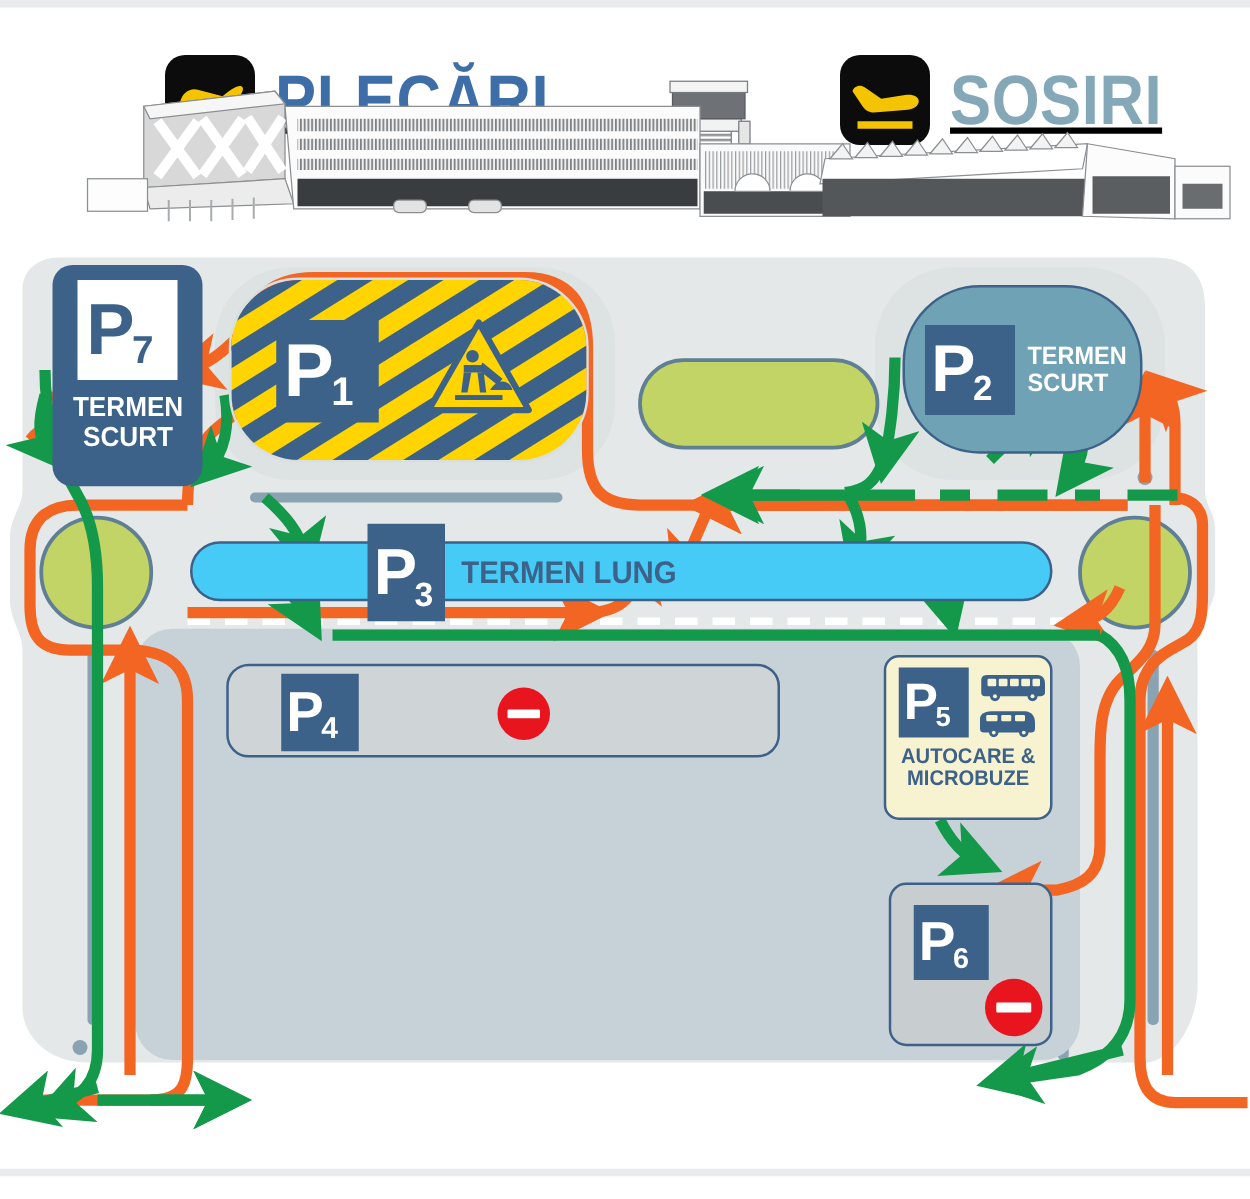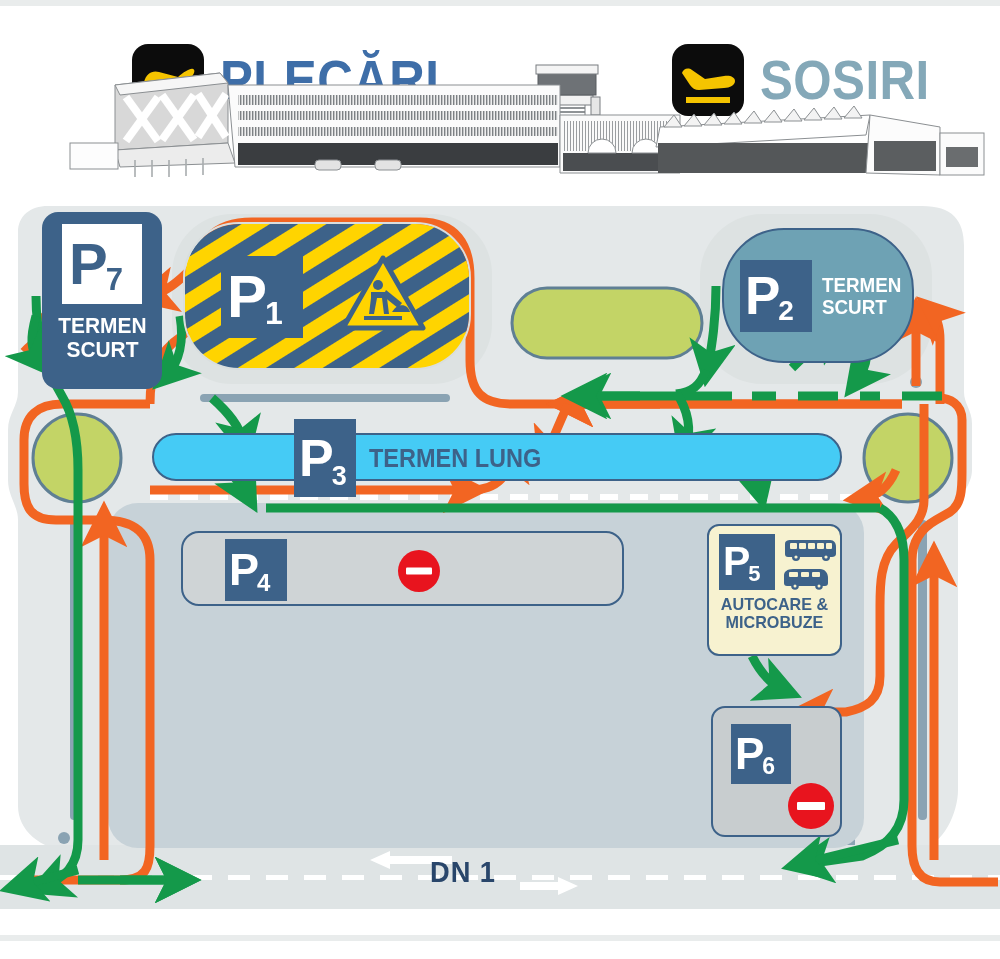--- a/index.html
+++ b/index.html
@@ -17,21 +17,21 @@
   }
   
   .edge-rule {
     position: absolute; left: 0; width: 1000px; height: 6px;
     background: #e9ecec;
   }
   .edge-rule.top { top: 0; }
   .edge-rule.bot { top: 935px; }
 
   
-  .hdr { position: absolute; display: flex; align-items: center; gap: 16px; }
+  .hdr { position: absolute; display: flex; align-items: center; gap: 16px; text-decoration: underline; }
   .hdr-badge {
     width: 72px; height: 72px; border-radius: 16px;
     background: #0c0c0c; position: relative; flex: none;
   }
   .hdr-badge svg { position: absolute; inset: 0; }
   .hdr-text {
     font-size: 56px; font-weight: 700; letter-spacing: 0.5px;
     line-height: 1; white-space: nowrap;
     font-family: "Liberation Sans Narrow", "Liberation Sans", sans-serif;
     transform: scaleX(0.88); transform-origin: left center;
@@ -343,32 +343,20 @@
     <circle cx="186" cy="838" r="6" fill="#8aa3b3"></circle>
     <circle cx="916" cy="382" r="6" fill="#8aa3b3"></circle>
 
     <g>
       <line x1="150" y1="497" x2="880" y2="497" stroke="#ffffff" stroke-width="6" stroke-dasharray="18 12"></line>
     </g>
   </svg>
 
   <div id="lot-surface"></div>
 
-  <div id="dn1">
-    <div class="dash"></div>
-    <svg width="1000" height="64" viewBox="0 0 1000 64" style="position:absolute;left:0;top:0;">
-      <g fill="#ffffff">
-        <polygon points="370,15 390,6 390,11 452,11 452,19 390,19 390,24"></polygon>
-      </g>
-      <g fill="#ffffff">
-        <polygon points="578,41 558,32 558,37 520,37 520,45 558,45 558,50"></polygon>
-      </g>
-    </svg>
-    <div class="label">DN 1</div>
-  </div>
 
   <svg id="routes" width="1000" height="959" viewBox="0 0 1000 959">
     <defs>
       <marker id="ar-o" viewBox="0 0 12 12" refX="7" refY="6" markerWidth="5.2" markerHeight="5.2" orient="auto">
         <path d="M0 0 L12 6 L0 12 L3 6 Z" fill="#f26522"></path>
       </marker>
       <marker id="ar-g" viewBox="0 0 12 12" refX="7" refY="6" markerWidth="5.2" markerHeight="5.2" orient="auto">
         <path d="M0 0 L12 6 L0 12 L3 6 Z" fill="#14994a"></path>
       </marker>
     </defs>

